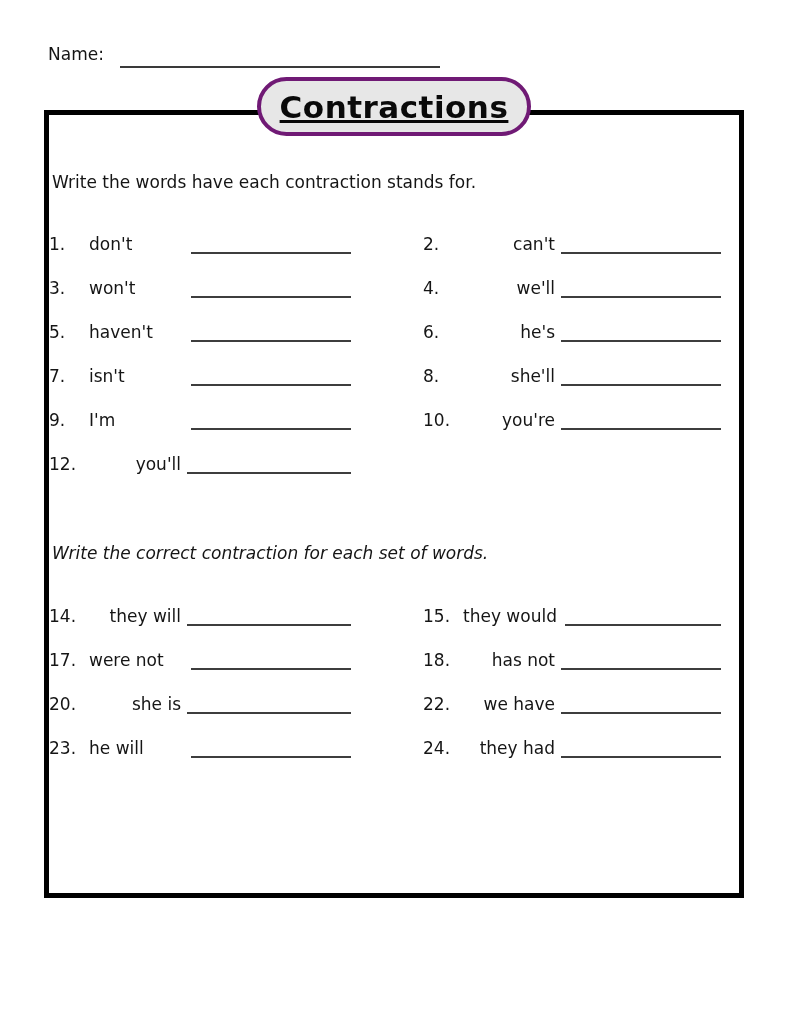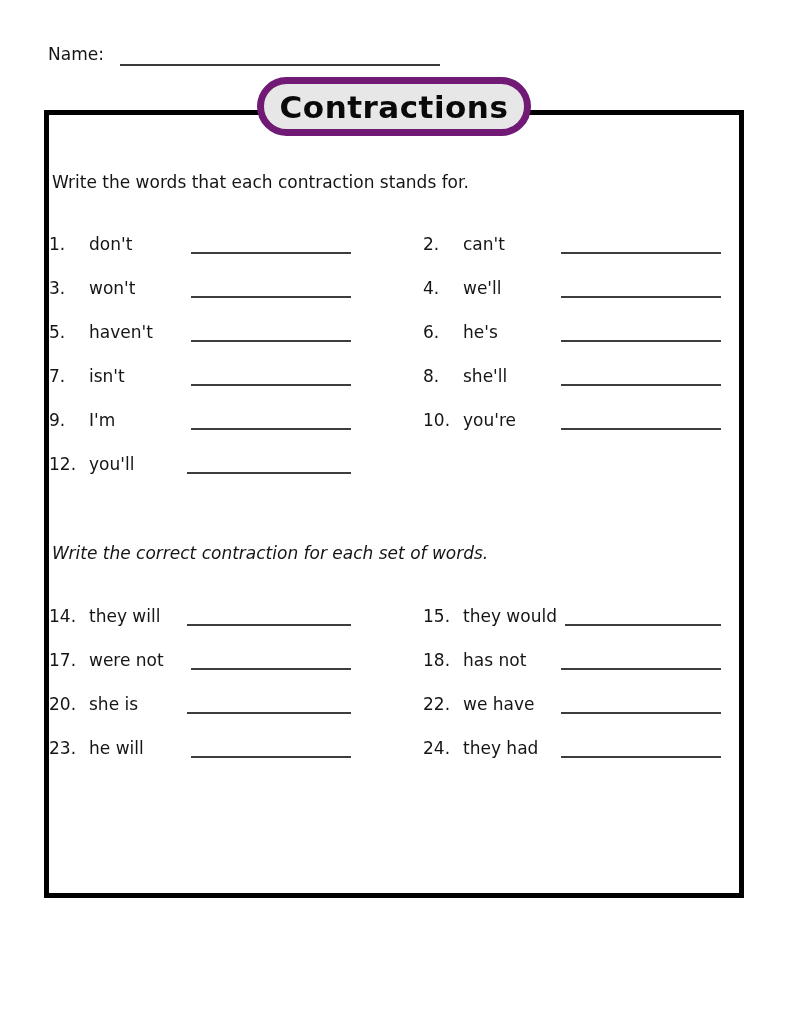--- a/index.html
+++ b/index.html
@@ -11,49 +11,50 @@
     background: #ffffff;
     font-family: "DejaVu Sans", "Liberation Sans", sans-serif;
     color: #151515;
     overflow: hidden;
   }
   .name-row {
     position: absolute;
     left: 48px;
     top: 44px;
     display: flex;
-    align-items: flex-start;
+    align-items: flex-end;
     font-size: 17px;
   }
   .name-line {
     display: inline-block;
     width: 320px;
     height: 18px;
     border-bottom: 2px solid #3a3a3a;
     margin-left: 16px;
     position: relative;
     top: 4px;
   }
   .title-pill {
     position: absolute;
     left: 257px;
     top: 77px;
     width: 274px;
     height: 59px;
     background: #e7e7e7;
-    border: 7px solid #701a75;
+    border: 4px solid #701a75;
     border-radius: 30px;
     display: flex;
     align-items: center;
     justify-content: center;
     font-size: 31px;
     font-weight: bold;
     letter-spacing: 0.5px;
     z-index: 2;
     color: #0a0a0a;
+    text-decoration: underline;
   }
   .worksheet-box {
     position: absolute;
     left: 44px;
     top: 110px;
     width: 700px;
     height: 788px;
     border: 5px solid #000000;
     z-index: 1;
   }
@@ -86,21 +87,21 @@
     flex: none;
     width: 40px;
     white-space: nowrap;
   }
   .word {
     flex: none;
     min-width: 102px;
     padding-right: 6px;
     white-space: nowrap;
   }
-  .cell.right .word { min-width: 98px; }
+  .cell.right .word { min-width: 98px; text-align: right; }
   .blank {
     flex: 1;
     display: inline-block;
     height: 16px;
     border-bottom: 2px solid #3d3d3d;
     position: relative;
     top: 4px;
   }
 </style>
 </head>
@@ -112,21 +113,21 @@
     <span>Name:</span>
     <span class="name-line"></span>
   </div>
 
   <div class="title-pill">
     <span>Contractions</span>
   </div>
 
   <div class="worksheet-box">
 
-    <div class="instruction first">Write the words that each contraction stands for.</div>
+    <div class="instruction first">Write the words have each contraction stands for.</div>
 
     <div class="items-grid first">
       <div class="cell left">
           <span class="num">1.</span>
           <span class="word">don't</span>
           <span class="blank"></span>
         </div>
       <div class="cell right">
           <span class="num">2.</span>
           <span class="word">can't</span>

